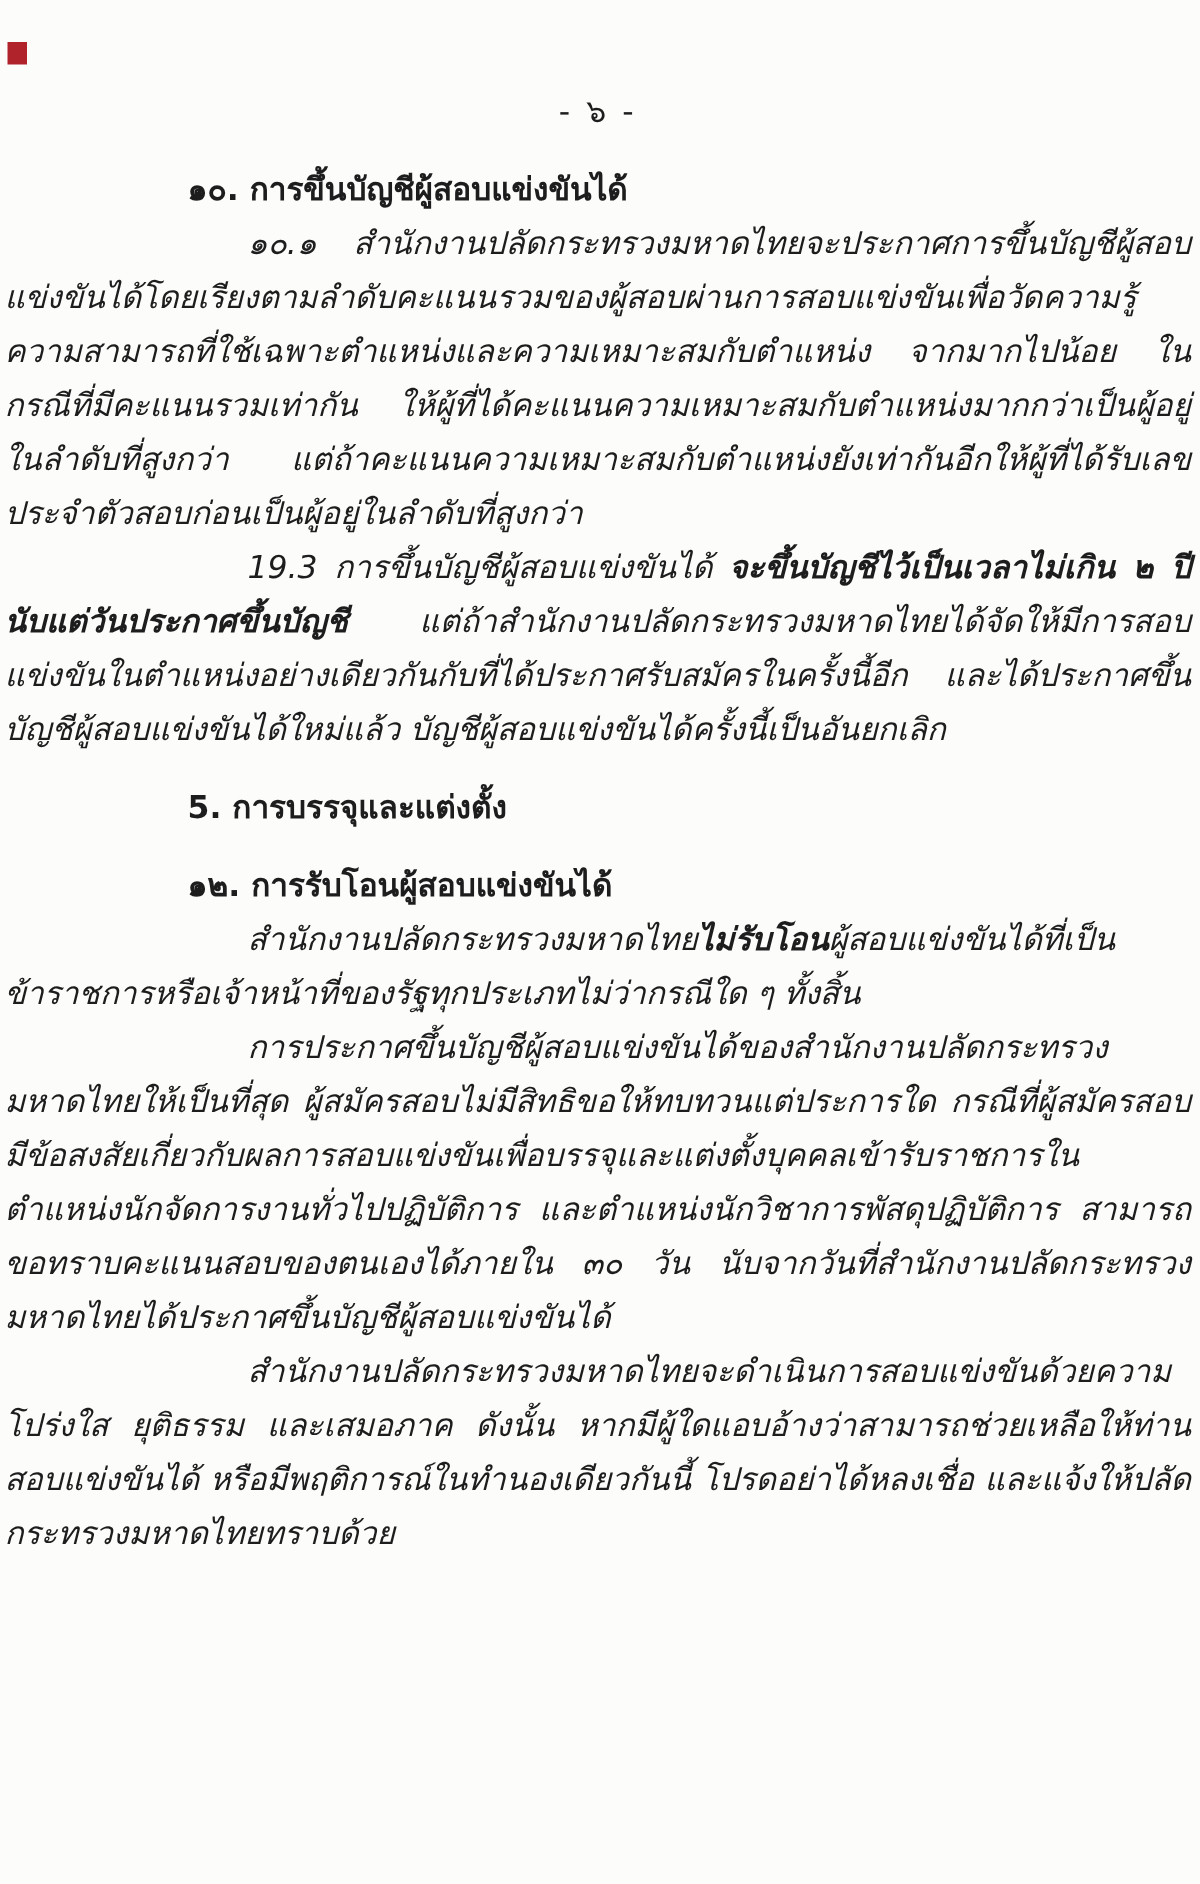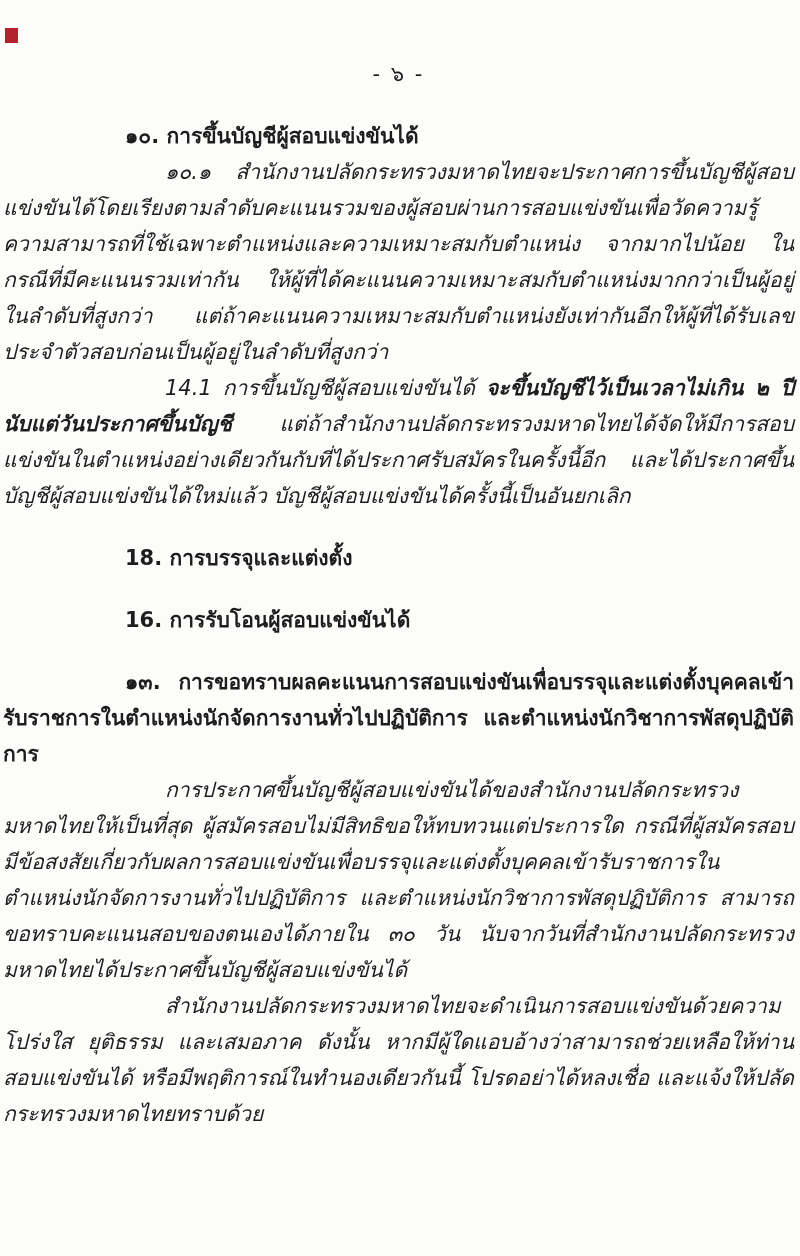--- a/index.html
+++ b/index.html
@@ -10,37 +10,37 @@
     font-family:"DejaVu Sans","Liberation Sans",sans-serif;
     font-size:21px;line-height:36px;
     overflow:hidden;position:relative;
   }
   .sheet{padding:56px 6px 0 3px;}
   .corner-mark{
     position:absolute;left:5px;top:28px;width:13px;height:15px;
     background:#b0232a;
   }
   .pagenum{text-align:center;margin-bottom:14px;letter-spacing:2px;}
-  .heading{font-weight:bold;text-indent:122px;margin-top:26px;text-align:justify;}
+  .heading{font-weight:bold;text-indent:122px;margin-top:16px;text-align:justify;}
   .para{text-indent:162px;text-align:justify;margin:0;font-style:italic;}
   .b{font-weight:bold;}
 </style>
 </head>
 <body>
 
 <div class="corner-mark"></div>
 
 <div class="sheet">
 
   <div class="pagenum">- ๖ -</div>
 
   <div>
       <div class="heading"><span class="b">๑๐. การขึ้นบัญชีผู้สอบแข่งขันได้</span></div>
       <div class="para"><span>๑๐.๑ สำนักงานปลัดกระทรวงมหาดไทยจะประกาศการขึ้นบัญชีผู้สอบแข่งขันได้โดยเรียงตามลำดับคะแนนรวมของผู้สอบผ่านการสอบแข่งขันเพื่อวัดความรู้ความสามารถที่ใช้เฉพาะตำแหน่งและความเหมาะสมกับตำแหน่ง จากมากไปน้อย ในกรณีที่มีคะแนนรวมเท่ากัน ให้ผู้ที่ได้คะแนนความเหมาะสมกับตำแหน่งมากกว่าเป็นผู้อยู่ในลำดับที่สูงกว่า แต่ถ้าคะแนนความเหมาะสมกับตำแหน่งยังเท่ากันอีกให้ผู้ที่ได้รับเลขประจำตัวสอบก่อนเป็นผู้อยู่ในลำดับที่สูงกว่า</span></div>
-      <div class="para"><span>14.1 การขึ้นบัญชีผู้สอบแข่งขันได้ </span><span class="b">จะขึ้นบัญชีไว้เป็นเวลาไม่เกิน ๒ ปี นับแต่วันประกาศขึ้นบัญชี</span><span> แต่ถ้าสำนักงานปลัดกระทรวงมหาดไทยได้จัดให้มีการสอบแข่งขันในตำแหน่งอย่างเดียวกันกับที่ได้ประกาศรับสมัครในครั้งนี้อีก และได้ประกาศขึ้นบัญชีผู้สอบแข่งขันได้ใหม่แล้ว บัญชีผู้สอบแข่งขันได้ครั้งนี้เป็นอันยกเลิก</span></div>
-      <div class="heading"><span class="b">18. การบรรจุและแต่งตั้ง</span></div>
-      <div class="heading"><span class="b">16. การรับโอนผู้สอบแข่งขันได้</span></div>
-      <div class="heading"><span class="b">๑๓. การขอทราบผลคะแนนการสอบแข่งขันเพื่อบรรจุและแต่งตั้งบุคคลเข้ารับราชการในตำแหน่งนักจัดการงานทั่วไปปฏิบัติการ และตำแหน่งนักวิชาการพัสดุปฏิบัติการ</span></div>
+      <div class="para"><span>19.3 การขึ้นบัญชีผู้สอบแข่งขันได้ </span><span class="b">จะขึ้นบัญชีไว้เป็นเวลาไม่เกิน ๒ ปี นับแต่วันประกาศขึ้นบัญชี</span><span> แต่ถ้าสำนักงานปลัดกระทรวงมหาดไทยได้จัดให้มีการสอบแข่งขันในตำแหน่งอย่างเดียวกันกับที่ได้ประกาศรับสมัครในครั้งนี้อีก และได้ประกาศขึ้นบัญชีผู้สอบแข่งขันได้ใหม่แล้ว บัญชีผู้สอบแข่งขันได้ครั้งนี้เป็นอันยกเลิก</span></div>
+      <div class="heading"><span class="b">5. การบรรจุและแต่งตั้ง</span></div>
+      <div class="heading"><span class="b">๑๒. การรับโอนผู้สอบแข่งขันได้</span></div>
+      <div class="para"><span>สำนักงานปลัดกระทรวงมหาดไทย</span><span class="b">ไม่รับโอน</span><span>ผู้สอบแข่งขันได้ที่เป็นข้าราชการหรือเจ้าหน้าที่ของรัฐทุกประเภทไม่ว่ากรณีใด ๆ ทั้งสิ้น</span></div>
       <div class="para"><span>การประกาศขึ้นบัญชีผู้สอบแข่งขันได้ของสำนักงานปลัดกระทรวงมหาดไทยให้เป็นที่สุด ผู้สมัครสอบไม่มีสิทธิขอให้ทบทวนแต่ประการใด กรณีที่ผู้สมัครสอบมีข้อสงสัยเกี่ยวกับผลการสอบแข่งขันเพื่อบรรจุและแต่งตั้งบุคคลเข้ารับราชการในตำแหน่งนักจัดการงานทั่วไปปฏิบัติการ และตำแหน่งนักวิชาการพัสดุปฏิบัติการ สามารถขอทราบคะแนนสอบของตนเองได้ภายใน ๓๐ วัน นับจากวันที่สำนักงานปลัดกระทรวงมหาดไทยได้ประกาศขึ้นบัญชีผู้สอบแข่งขันได้</span></div>
       <div class="para"><span>สำนักงานปลัดกระทรวงมหาดไทยจะดำเนินการสอบแข่งขันด้วยความโปร่งใส ยุติธรรม และเสมอภาค ดังนั้น หากมีผู้ใดแอบอ้างว่าสามารถช่วยเหลือให้ท่านสอบแข่งขันได้ หรือมีพฤติการณ์ในทำนองเดียวกันนี้ โปรดอย่าได้หลงเชื่อ และแจ้งให้ปลัดกระทรวงมหาดไทยทราบด้วย</span></div>
     </div>
 
 </div>
 
 </body></html>

